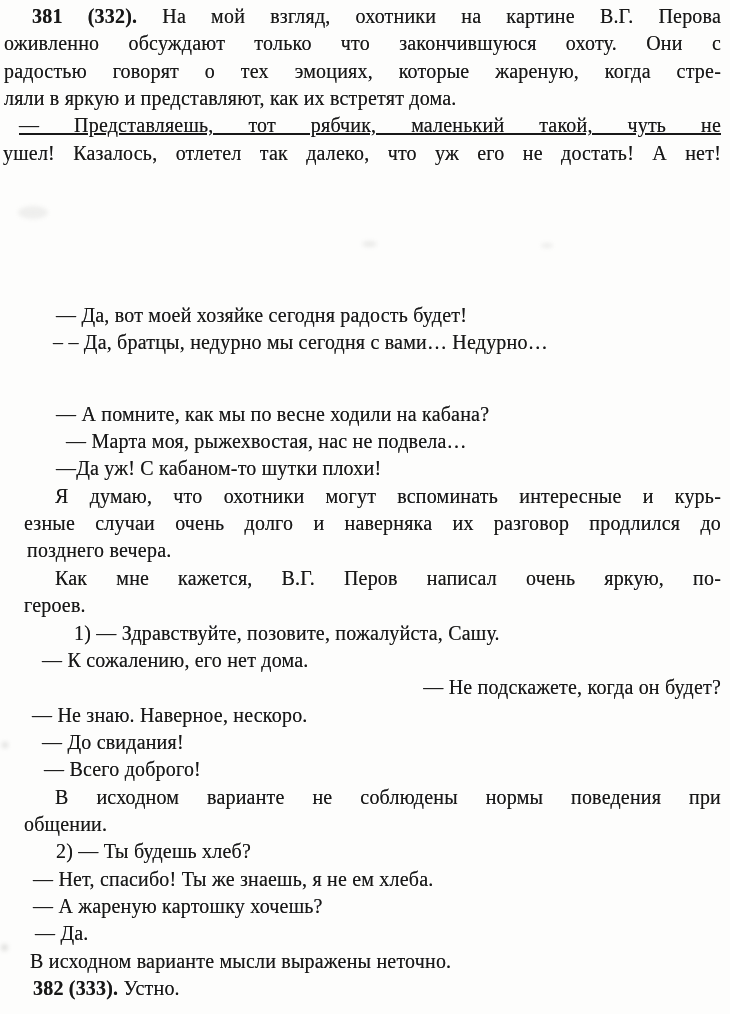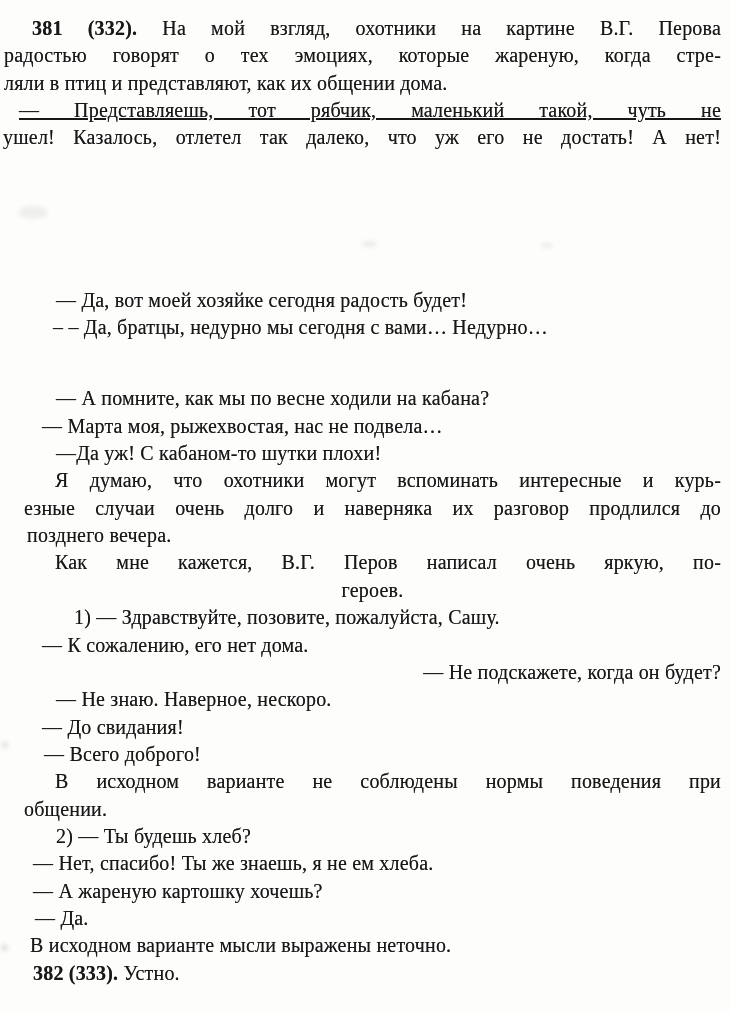--- a/index.html
+++ b/index.html
@@ -8,21 +8,21 @@
     width: 730px;
     height: 1014px;
     margin: 0 auto;
     background: #fdfdfc;
     overflow: hidden;
     font-family: "Liberation Serif", "DejaVu Serif", serif;
     color: #181818;
   }
   .text-column {
     position: absolute;
-    top: 12px; left: 0;
+    top: 0; left: 0;
     width: 730px;
     padding-top: 3px;
     box-sizing: border-box;
   }
   .line {
     height: 27.35px;
     line-height: 27.35px;
     font-size: 20px;
     letter-spacing: 0.2px;
     white-space: normal;
@@ -43,39 +43,40 @@
     border-radius: 50%;
     filter: blur(2px);
   }
 </style>
 </head>
 <body>
 
 <div class="page">
   <div class="text-column" id="text-col">
       <div class="line j" style="padding-left: 32px;"><b>381 (332).</b><span> На мой взгляд, охотники на картине В.Г. Перова</span></div>
+      <div class="line j" style="padding-left: 4px;"><span>оживленно обсуждают только что закончившуюся охоту. Они с</span></div>
       <div class="line j" style="padding-left: 4px;"><span>радостью говорят о тех эмоциях, которые жареную, когда стре-</span></div>
-      <div class="line" style="padding-left: 4px;"><span>ляли в птиц и представляют, как их общении дома.</span></div>
+      <div class="line" style="padding-left: 4px;"><span>ляли в яркую и представляют, как их встретят дома.</span></div>
       <div class="line j" style="padding-left: 19px; text-decoration: underline;"><span>— Представляешь, тот рябчик, маленький такой, чуть не</span></div>
       <div class="line j" style="padding-left: 3px;"><span>ушел! Казалось, отлетел так далеко, что уж его не достать! А нет!</span></div>
       <div class="spacer" style="height: 135px;"></div>
       <div class="line" style="padding-left: 56px;"><span>— Да, вот моей хозяйке сегодня радость будет!</span></div>
       <div class="line" style="padding-left: 53px;"><span>– – Да, братцы, недурно мы сегодня с вами… Недурно…</span></div>
       <div class="line" style="padding-left: 56px; margin-top: 44px;"><span>— А помните, как мы по весне ходили на кабана?</span></div>
-      <div class="line" style="padding-left: 42px;"><span>— Марта моя, рыжехвостая, нас не подвела…</span></div>
+      <div class="line" style="padding-left: 66px;"><span>— Марта моя, рыжехвостая, нас не подвела…</span></div>
       <div class="line" style="padding-left: 56px;"><span>—Да уж! С кабаном-то шутки плохи!</span></div>
       <div class="line j" style="padding-left: 55px;"><span>Я думаю, что охотники могут вспоминать интересные и курь-</span></div>
       <div class="line j" style="padding-left: 24px;"><span>езные случаи очень долго и наверняка их разговор продлился до</span></div>
       <div class="line" style="padding-left: 27px;"><span>позднего вечера.</span></div>
       <div class="line j" style="padding-left: 55px;"><span>Как мне кажется, В.Г. Перов написал очень яркую, по-</span></div>
-      <div class="line" style="padding-left: 24px; text-align: center;"><span>героев.</span></div>
+      <div class="line" style="padding-left: 24px;"><span>героев.</span></div>
       <div class="line" style="padding-left: 59px; margin-left: 15px;"><span>1) — Здравствуйте, позовите, пожалуйста, Сашу.</span></div>
       <div class="line" style="padding-left: 42px;"><span>— К сожалению, его нет дома.</span></div>
       <div class="line" style="padding-left: 40px; text-align: right;"><span>— Не подскажете, когда он будет?</span></div>
-      <div class="line" style="padding-left: 56px;"><span>— Не знаю. Наверное, нескоро.</span></div>
+      <div class="line" style="padding-left: 32px;"><span>— Не знаю. Наверное, нескоро.</span></div>
       <div class="line" style="padding-left: 42px;"><span>— До свидания!</span></div>
       <div class="line" style="padding-left: 44px;"><span>— Всего доброго!</span></div>
       <div class="line j" style="padding-left: 55px;"><span>В исходном варианте не соблюдены нормы поведения при</span></div>
       <div class="line" style="padding-left: 24px;"><span>общении.</span></div>
       <div class="line" style="padding-left: 56px;"><span>2) — Ты будешь хлеб?</span></div>
       <div class="line" style="padding-left: 33px;"><span>— Нет, спасибо! Ты же знаешь, я не ем хлеба.</span></div>
       <div class="line" style="padding-left: 33px;"><span>— А жареную картошку хочешь?</span></div>
       <div class="line" style="padding-left: 35px;"><span>— Да.</span></div>
       <div class="line" style="padding-left: 30px;"><span>В исходном варианте мысли выражены неточно.</span></div>
       <div class="line" style="padding-left: 33px;"><b>382 (333).</b><span> Устно.</span></div>

